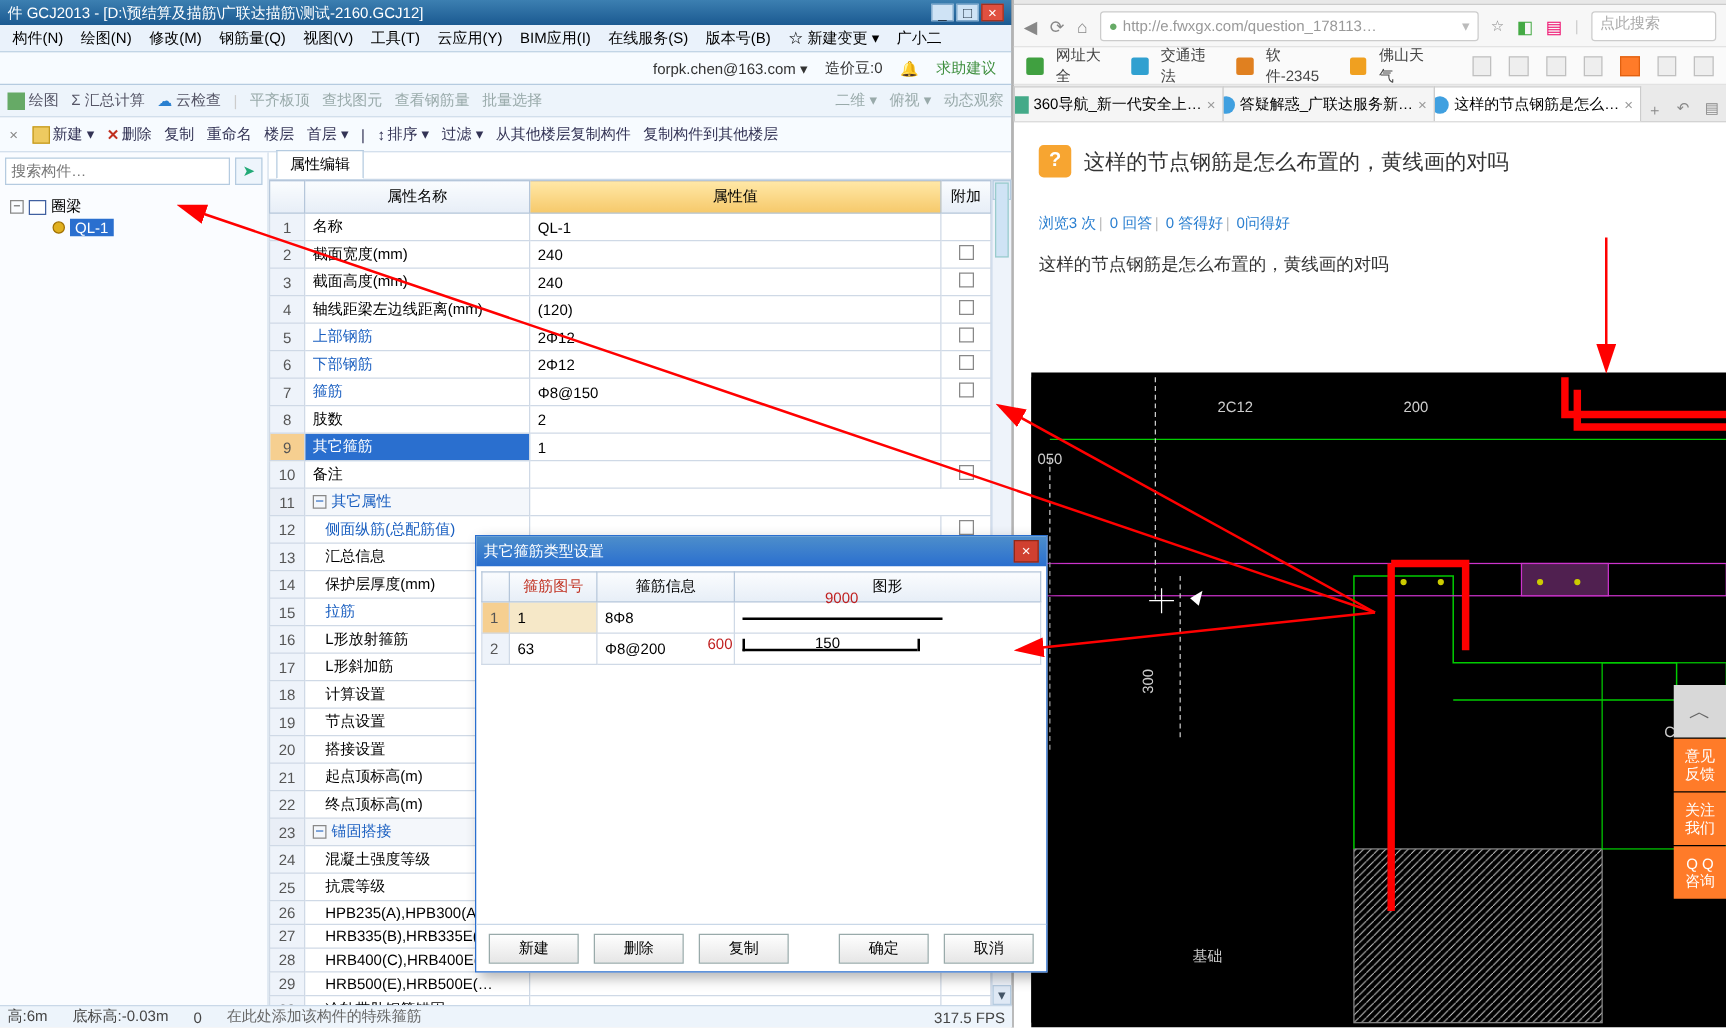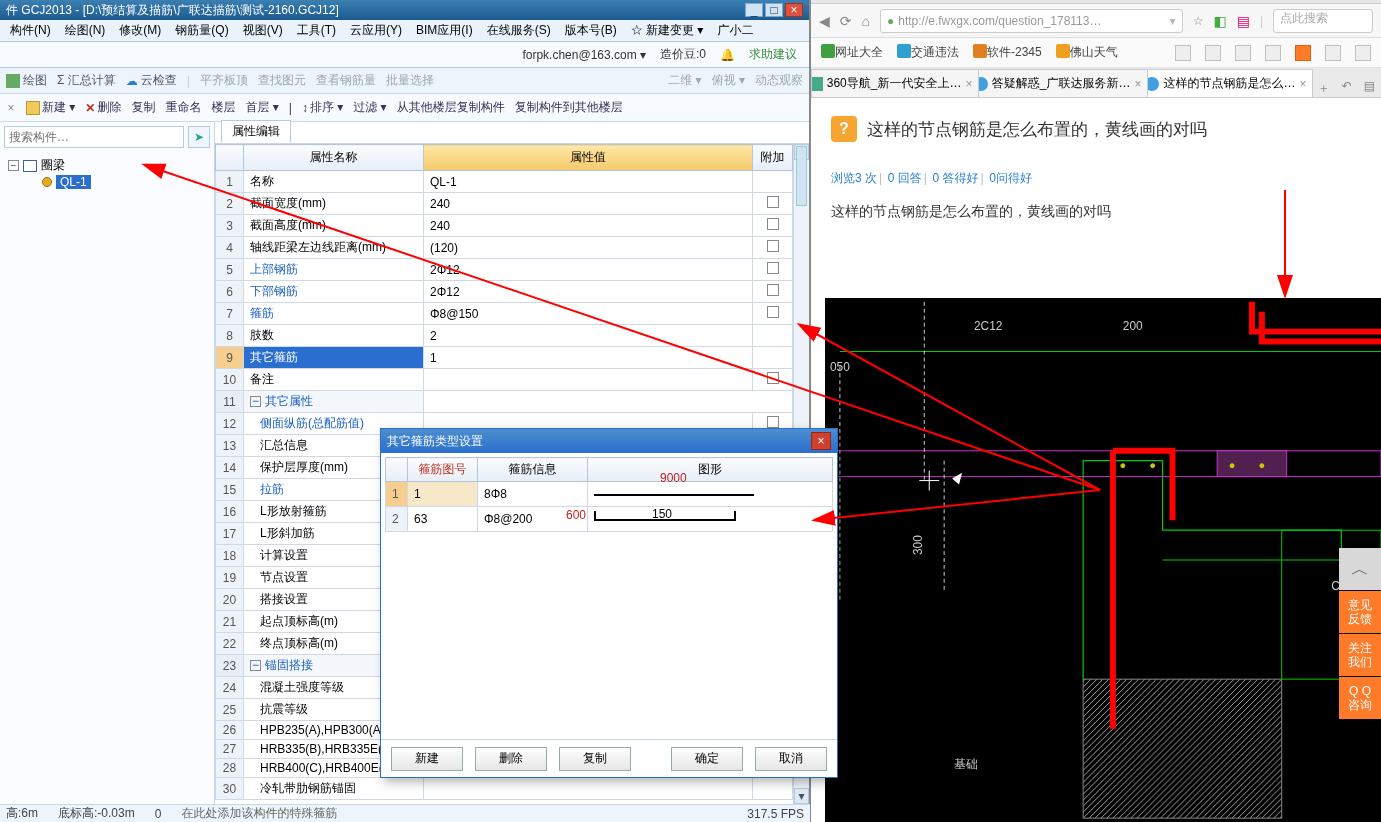--- a/index.html
+++ b/index.html
@@ -107,21 +107,21 @@
 .browser{position:absolute;left:810px;top:0;right:0;height:822px;background:#fff;border-left:1px solid #888;}
 .br-top{height:4px;background:#e8e8e8;border-bottom:1px solid #ccc;}
 .addrbar{height:34px;background:#f7f7f7;border-bottom:1px solid #ddd;display:flex;align-items:center;gap:10px;padding:0 8px;}
 .addrbar .navico{color:#888;font-size:14px;}
 .addrbar .url{flex:1;border:1px solid #ccc;height:24px;border-radius:3px;display:flex;align-items:center;padding:0 6px;color:#999;background:#fff;}
 .addrbar .url .globe{color:#6a6;margin-right:4px;}
 .addrbar .star{color:#888;}
 .addrbar .search{width:100px;border:1px solid #ccc;height:24px;padding:0 6px;color:#aaa;background:#fff;border-radius:3px;}
 
 .bookbar{height:30px;background:#fafafa;border-bottom:1px solid #e2e2e2;display:flex;align-items:center;gap:14px;padding:0 10px;color:#444;}
-.bookbar .bm{display:flex;gap:0;}
+.bookbar .bm{display:flex;align-items:center;gap:10px;}
 .bookbar .i{width:14px;height:14px;display:inline-block;}
 .i-360{background:#40a040;border-radius:2px;}
 .i-tr{background:#30a0d0;border-radius:2px;}
 .i-sw{background:#e08020;border-radius:2px;}
 .i-wx{background:#f0a020;border-radius:2px;}
 .bookbar .sp{flex:1;}
 .bookbar .tico{width:16px;height:16px;border:1px solid #c0c0c0;background:#eee;}
 
 .tabbar{height:30px;background:#eaeaea;border-bottom:1px solid #ccc;display:flex;align-items:flex-end;}
 .tabbar .tab{height:28px;min-width:80px;max-width:170px;background:#f5f5f5;border:1px solid #ccc;border-bottom:none;display:flex;align-items:center;padding:0 6px;gap:4px;margin-right:-1px;overflow:hidden;white-space:nowrap;justify-content:flex-end;}
@@ -429,20 +429,26 @@
               </tr>
               <tr>
                 <td class="rownum">27</td>
                 <td class="name"><span class="">&nbsp;&nbsp;&nbsp;HRB335(B),HRB335E(…</span></td>
                 <td></td>
                 <td class="chk"></td>
               </tr>
               <tr>
                 <td class="rownum">28</td>
                 <td class="name"><span class="">&nbsp;&nbsp;&nbsp;HRB400(C),HRB400E(…</span></td>
+                <td></td>
+                <td class="chk"></td>
+              </tr>
+              <tr>
+                <td class="rownum">29</td>
+                <td class="name"><span class="">&nbsp;&nbsp;&nbsp;HRB500(E),HRB500E(…</span></td>
                 <td></td>
                 <td class="chk"></td>
               </tr>
               <tr>
                 <td class="rownum">30</td>
                 <td class="name"><span class="">&nbsp;&nbsp;&nbsp;冷轧带肋钢筋锚固</span></td>
                 <td></td>
                 <td class="chk"></td>
               </tr>
             </tbody>

